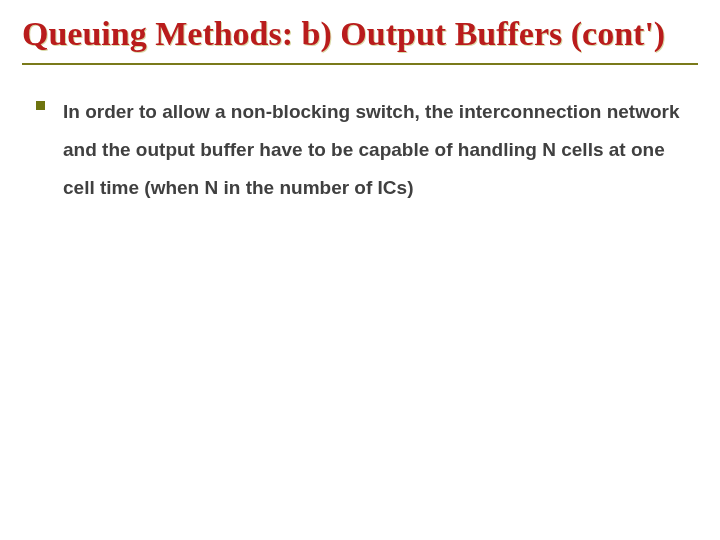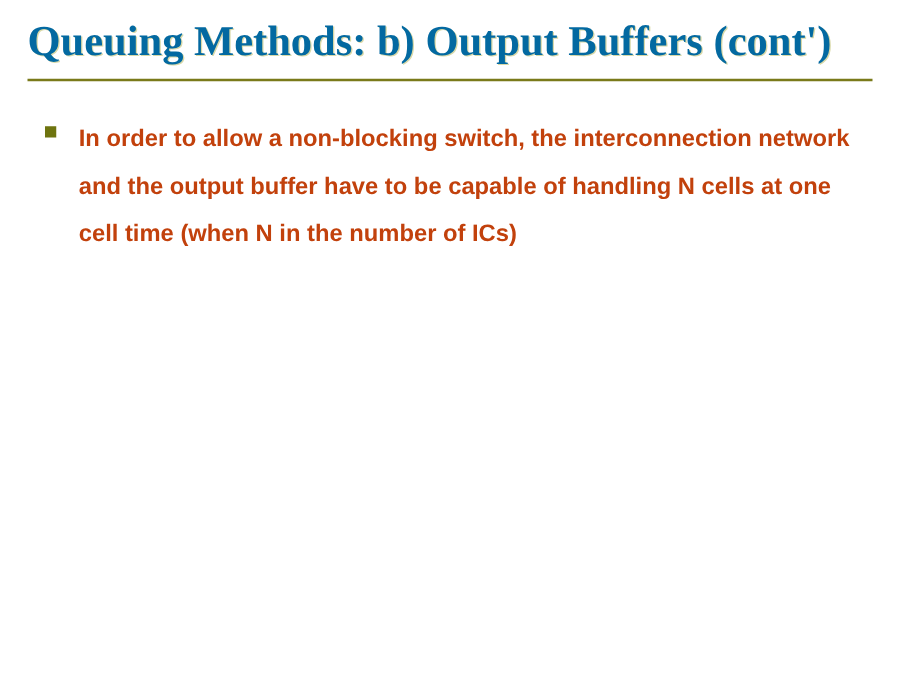--- a/index.html
+++ b/index.html
@@ -19,21 +19,21 @@
   }
   .title-wrap {
     border-bottom: 2px solid #7a7a1a;
     padding-bottom: 2px;
     margin-bottom: 28px;
   }
   .title {
     font-size: 34px;
     line-height: 1.2;
     font-weight: bold;
-    color: #0369a1;
+    color: #b91c1c;
     text-shadow: 1px 1px 0 #d9d9a8;
     margin: 0;
     padding: 4px 0 6px 0;
   }
   .bullets {
     padding: 0 8px 0 14px;
   }
   .bullet-row {
     display: flex;
     align-items: flex-start;
@@ -45,21 +45,21 @@
     height: 9px;
     background: #6e740f;
     margin-top: 8px;
     margin-right: 18px;
   }
   .bullet-text {
     flex: 1 1 auto;
     font-family: Arial, Helvetica, sans-serif;
     font-size: 19px;
     line-height: 2.0;
-    color: #c2410c;
+    color: #404040;
     font-weight: bold;
   }
 </style>
 </head>
 <body>
 
 <div class="slide">
   <div class="title-wrap">
     <h1 class="title">Queuing Methods: b) Output Buffers (cont')</h1>
   </div>

